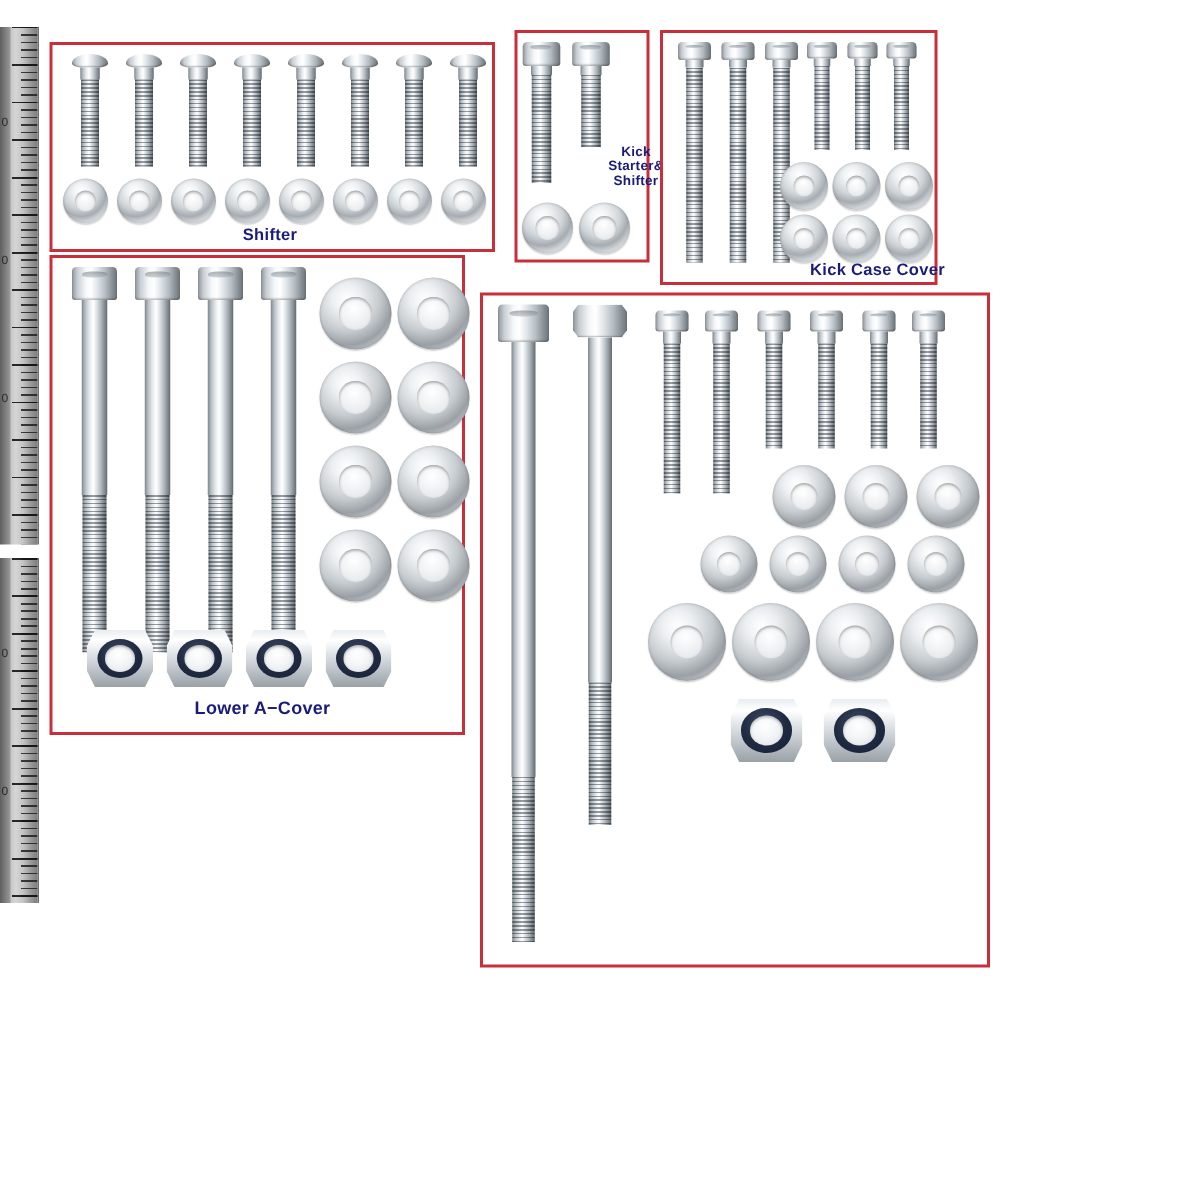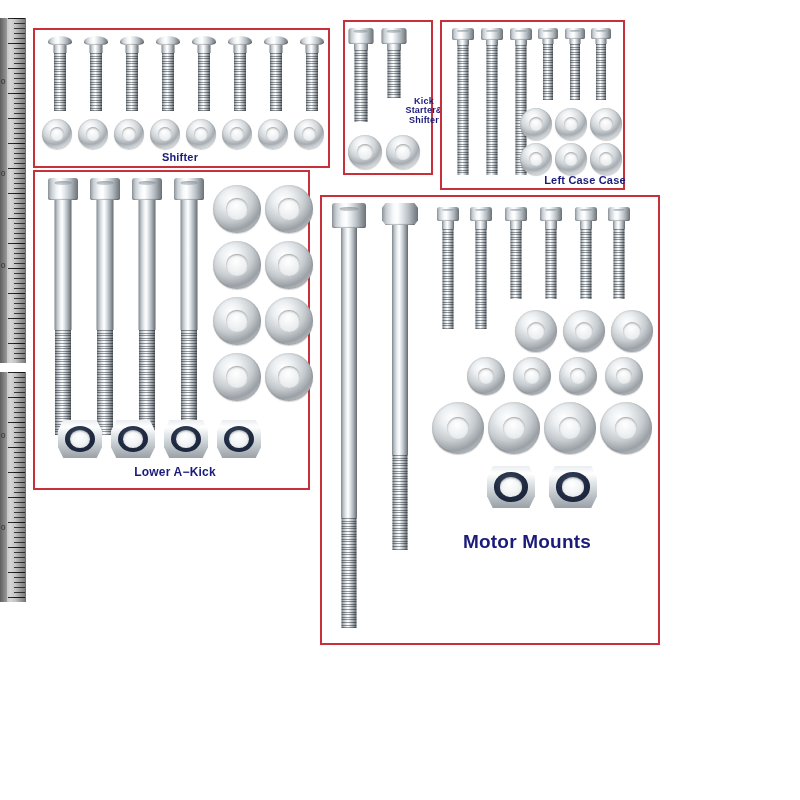--- a/index.html
+++ b/index.html
@@ -275,21 +275,21 @@
       <div class="head socket" style="width: 20px; height: 11px;"></div>
       <div class="shank" style="top: 11px; width: 11px; height: 5px;"></div>
       <div class="thread" style="top: 16px; width: 10px; height: 56px;"></div>
     </div>
     <div class="washer part dome" style="left: 520px; top: 108px; width: 32px; height: 32px;"></div>
     <div class="washer part dome" style="left: 555px; top: 108px; width: 32px; height: 32px;"></div>
     <div class="washer part dome" style="left: 590px; top: 108px; width: 32px; height: 32px;"></div>
     <div class="washer part dome" style="left: 520px; top: 143px; width: 32px; height: 32px;"></div>
     <div class="washer part dome" style="left: 555px; top: 143px; width: 32px; height: 32px;"></div>
     <div class="washer part dome" style="left: 590px; top: 143px; width: 32px; height: 32px;"></div>
-    <div class="group-label" style="left: 525px; top: 175px; width: 120px; font-size: 11px; color: rgb(27, 27, 122);">Left Case Case</div>
+    <div class="group-label" style="left: 525px; top: 175px; width: 120px; font-size: 11px; color: rgb(27, 27, 122);">Kick Case Cover</div>
     <div class="group" style="left: 33px; top: 170px; width: 277px; height: 320px; border-color: rgb(199, 48, 58);"></div>
     <div class="bolt part" style="left: 48px; top: 178px; width: 30px; height: 257px;">
       <div class="head socket" style="width: 30px; height: 22px;"></div>
       <div class="shank" style="top: 22px; width: 17px; height: 130px;"></div>
       <div class="thread" style="top: 152px; width: 16px; height: 105px;"></div>
     </div>
     <div class="bolt part" style="left: 90px; top: 178px; width: 30px; height: 257px;">
       <div class="head socket" style="width: 30px; height: 22px;"></div>
       <div class="shank" style="top: 22px; width: 17px; height: 130px;"></div>
       <div class="thread" style="top: 152px; width: 16px; height: 105px;"></div>
@@ -309,21 +309,21 @@
     <div class="washer part thin" style="left: 213px; top: 241px; width: 48px; height: 48px;"></div>
     <div class="washer part thin" style="left: 265px; top: 241px; width: 48px; height: 48px;"></div>
     <div class="washer part thin" style="left: 213px; top: 297px; width: 48px; height: 48px;"></div>
     <div class="washer part thin" style="left: 265px; top: 297px; width: 48px; height: 48px;"></div>
     <div class="washer part thin" style="left: 213px; top: 353px; width: 48px; height: 48px;"></div>
     <div class="washer part thin" style="left: 265px; top: 353px; width: 48px; height: 48px;"></div>
     <div class="nut part" style="left: 58px; top: 420px; width: 44px; height: 38px;"></div>
     <div class="nut part" style="left: 111px; top: 420px; width: 44px; height: 38px;"></div>
     <div class="nut part" style="left: 164px; top: 420px; width: 44px; height: 38px;"></div>
     <div class="nut part" style="left: 217px; top: 420px; width: 44px; height: 38px;"></div>
-    <div class="group-label" style="left: 110px; top: 466px; width: 130px; font-size: 12px; color: rgb(27, 27, 122);">Lower A−Kick</div>
+    <div class="group-label" style="left: 110px; top: 466px; width: 130px; font-size: 12px; color: rgb(27, 27, 122);">Lower A−Cover</div>
     <div class="group" style="left: 320px; top: 195px; width: 340px; height: 450px; border-color: rgb(199, 48, 58);"></div>
     <div class="bolt part" style="left: 332px; top: 203px; width: 34px; height: 425px;">
       <div class="head socket" style="width: 34px; height: 25px;"></div>
       <div class="shank" style="top: 25px; width: 16px; height: 290px;"></div>
       <div class="thread" style="top: 315px; width: 15px; height: 110px;"></div>
     </div>
     <div class="bolt part" style="left: 382px; top: 203px; width: 36px; height: 347px;">
       <div class="head hex" style="width: 36px; height: 22px;"></div>
       <div class="shank" style="top: 22px; width: 16px; height: 230px;"></div>
       <div class="thread" style="top: 252px; width: 15px; height: 95px;"></div>
@@ -364,14 +364,13 @@
     <div class="washer part thin" style="left: 467px; top: 357px; width: 38px; height: 38px;"></div>
     <div class="washer part thin" style="left: 513px; top: 357px; width: 38px; height: 38px;"></div>
     <div class="washer part thin" style="left: 559px; top: 357px; width: 38px; height: 38px;"></div>
     <div class="washer part thin" style="left: 605px; top: 357px; width: 38px; height: 38px;"></div>
     <div class="washer part thin" style="left: 432px; top: 402px; width: 52px; height: 52px;"></div>
     <div class="washer part thin" style="left: 488px; top: 402px; width: 52px; height: 52px;"></div>
     <div class="washer part thin" style="left: 544px; top: 402px; width: 52px; height: 52px;"></div>
     <div class="washer part thin" style="left: 600px; top: 402px; width: 52px; height: 52px;"></div>
     <div class="nut part" style="left: 487px; top: 466px; width: 48px; height: 42px;"></div>
     <div class="nut part" style="left: 549px; top: 466px; width: 48px; height: 42px;"></div>
-    <div class="group-label" style="left: 442px; top: 532px; width: 170px; font-size: 19px; color: rgb(27, 27, 122);">Motor Mounts</div>
   </div>
 
 </body></html>

